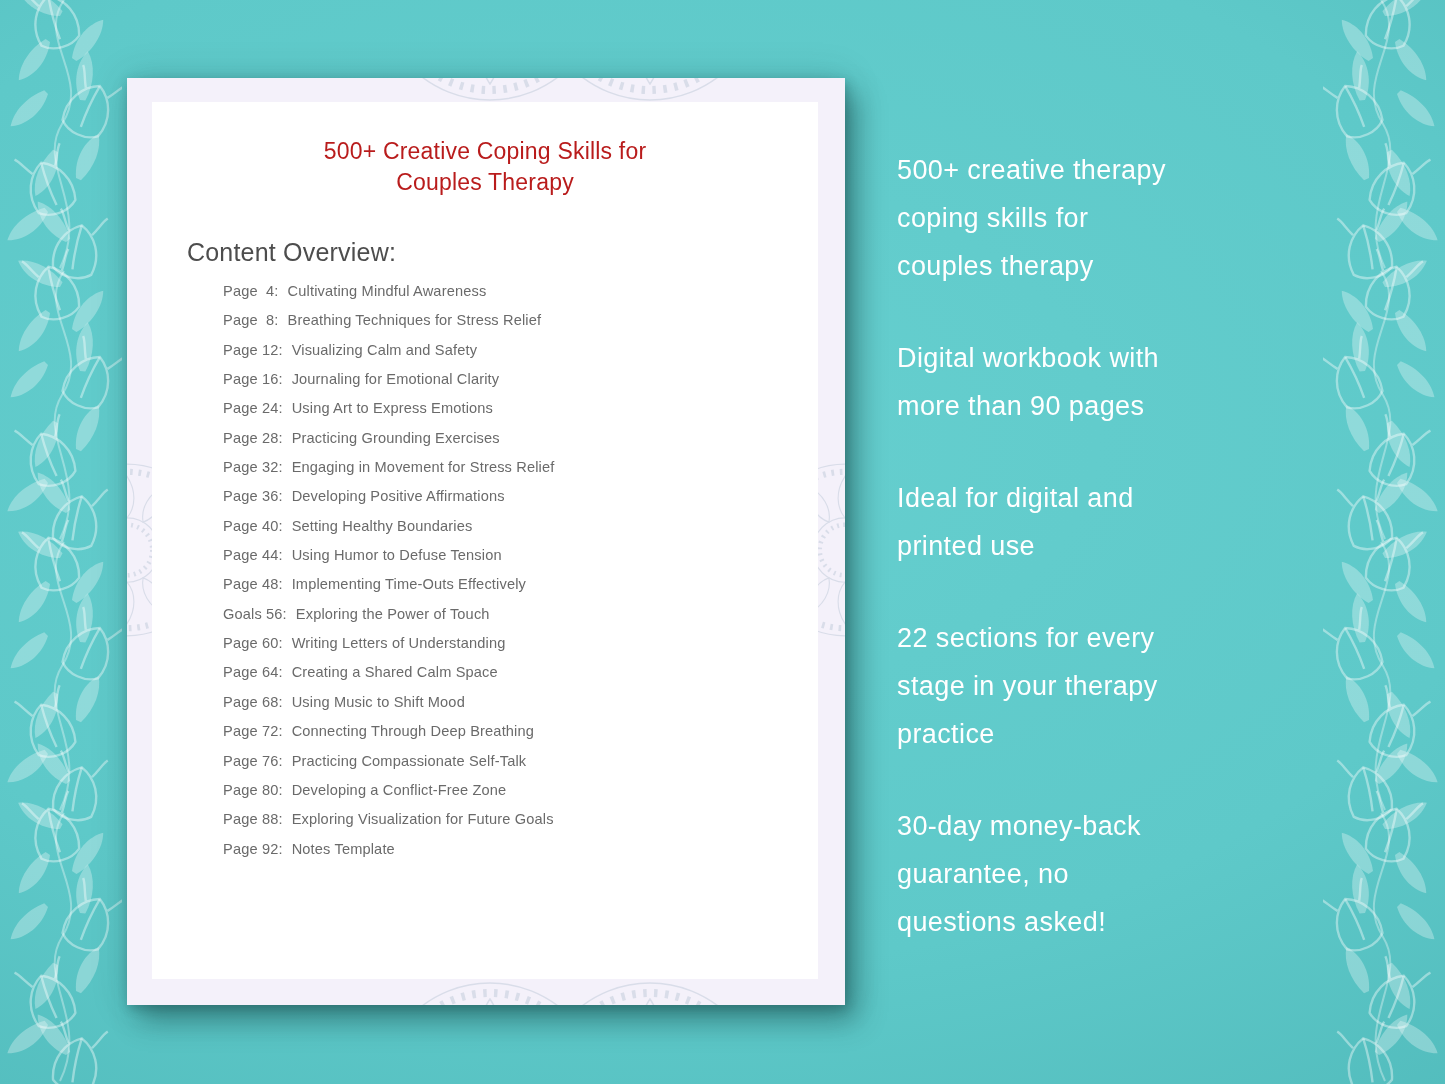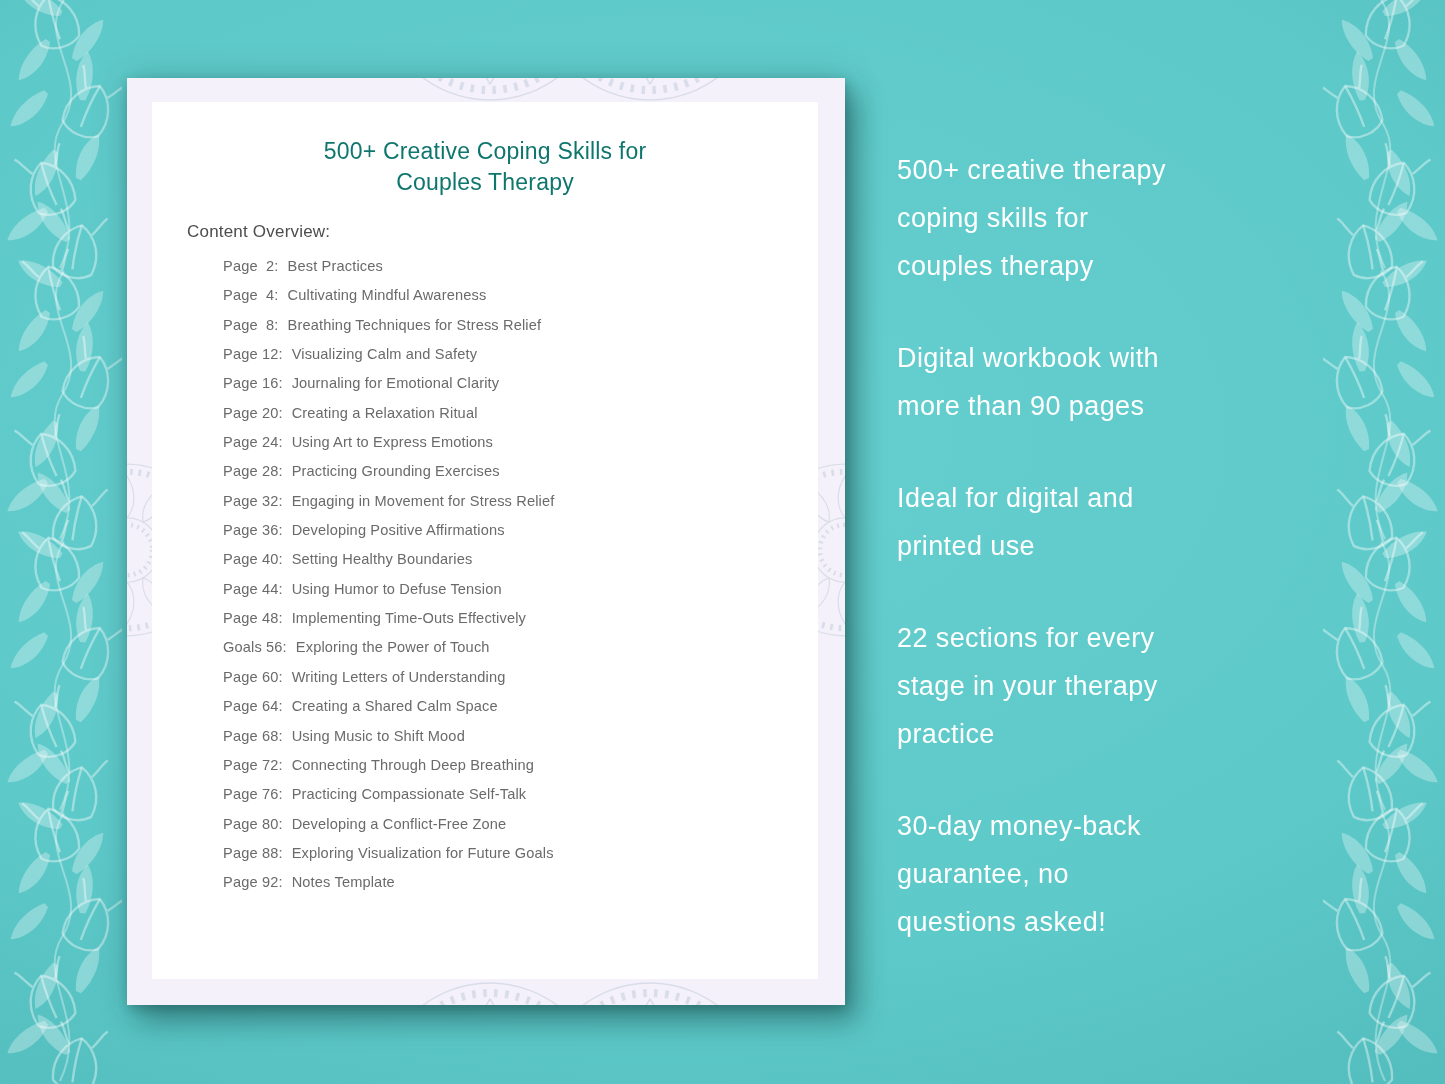--- a/index.html
+++ b/index.html
@@ -22,25 +22,25 @@
   }
   .mandala{position:absolute;pointer-events:none;}
   .page{
     position:absolute;left:25px;top:24px;right:27px;bottom:26px;
     background:#ffffff;z-index:2;
   }
   .page-title{
     margin:34px 20px 0;
     text-align:center;
     font-size:23px;line-height:31px;font-weight:500;
-    letter-spacing:.2px;color:#0f766e;white-space:pre-line;
+    letter-spacing:.2px;color:#b91c1c;white-space:pre-line;
   }
   .overview-label{
-    margin:24px 0 0 35px;
-    font-size:17px;color:#4d4d4d;letter-spacing:.2px;
+    margin:40px 0 0 35px;
+    font-size:25px;color:#4d4d4d;letter-spacing:.2px;
   }
   .toc{list-style:none;margin:10px 0 0 71px;padding:0;}
   .toc-row{
     line-height:29.35px;font-size:14.6px;color:#6a6a6a;
     letter-spacing:.15px;white-space:nowrap;
   }
   .toc-page{white-space:pre;}
   .toc-title{margin-left:9px;}
   
   .marketing{
@@ -132,26 +132,24 @@
       </svg>
     <svg class="mandala" style="left:626px;top:380px" width="184" height="184" viewBox="-120 -120 240 240">
         <use href="#mandala"></use>
       </svg>
 
     <div class="page">
       <h1 class="page-title">500+ Creative Coping Skills for
 Couples Therapy</h1>
       <div class="overview-label">Content Overview:</div>
       <ul class="toc">
-          <li class="toc-row"><span class="toc-page">Page  2:</span><span class="toc-title">Best Practices</span></li>
           <li class="toc-row"><span class="toc-page">Page  4:</span><span class="toc-title">Cultivating Mindful Awareness</span></li>
           <li class="toc-row"><span class="toc-page">Page  8:</span><span class="toc-title">Breathing Techniques for Stress Relief</span></li>
           <li class="toc-row"><span class="toc-page">Page 12:</span><span class="toc-title">Visualizing Calm and Safety</span></li>
           <li class="toc-row"><span class="toc-page">Page 16:</span><span class="toc-title">Journaling for Emotional Clarity</span></li>
-          <li class="toc-row"><span class="toc-page">Page 20:</span><span class="toc-title">Creating a Relaxation Ritual</span></li>
           <li class="toc-row"><span class="toc-page">Page 24:</span><span class="toc-title">Using Art to Express Emotions</span></li>
           <li class="toc-row"><span class="toc-page">Page 28:</span><span class="toc-title">Practicing Grounding Exercises</span></li>
           <li class="toc-row"><span class="toc-page">Page 32:</span><span class="toc-title">Engaging in Movement for Stress Relief</span></li>
           <li class="toc-row"><span class="toc-page">Page 36:</span><span class="toc-title">Developing Positive Affirmations</span></li>
           <li class="toc-row"><span class="toc-page">Page 40:</span><span class="toc-title">Setting Healthy Boundaries</span></li>
           <li class="toc-row"><span class="toc-page">Page 44:</span><span class="toc-title">Using Humor to Defuse Tension</span></li>
           <li class="toc-row"><span class="toc-page">Page 48:</span><span class="toc-title">Implementing Time-Outs Effectively</span></li>
           <li class="toc-row"><span class="toc-page">Goals 56:</span><span class="toc-title">Exploring the Power of Touch</span></li>
           <li class="toc-row"><span class="toc-page">Page 60:</span><span class="toc-title">Writing Letters of Understanding</span></li>
           <li class="toc-row"><span class="toc-page">Page 64:</span><span class="toc-title">Creating a Shared Calm Space</span></li>

